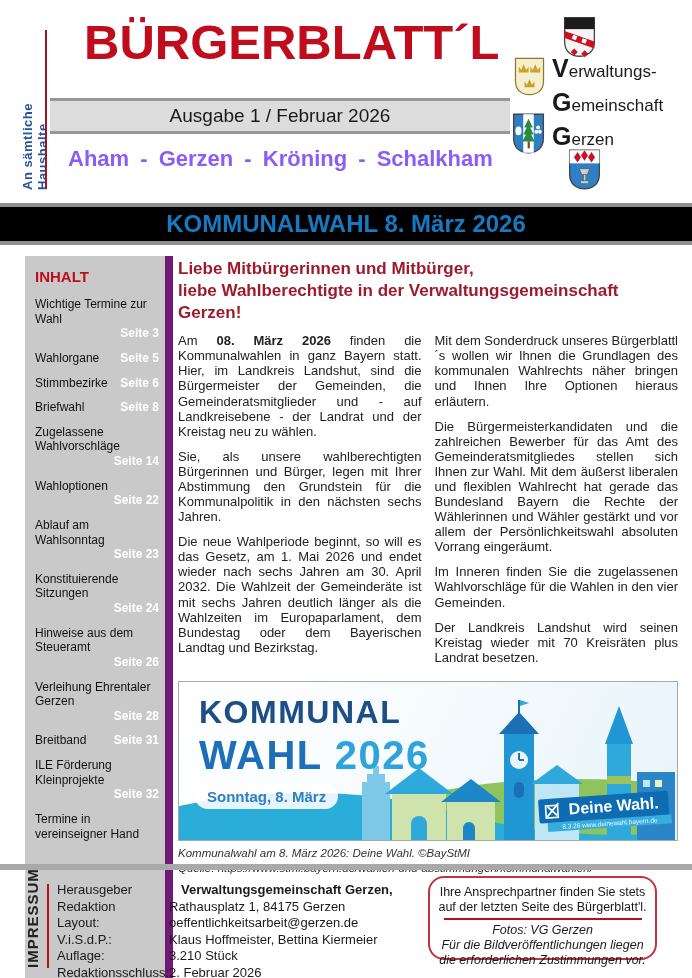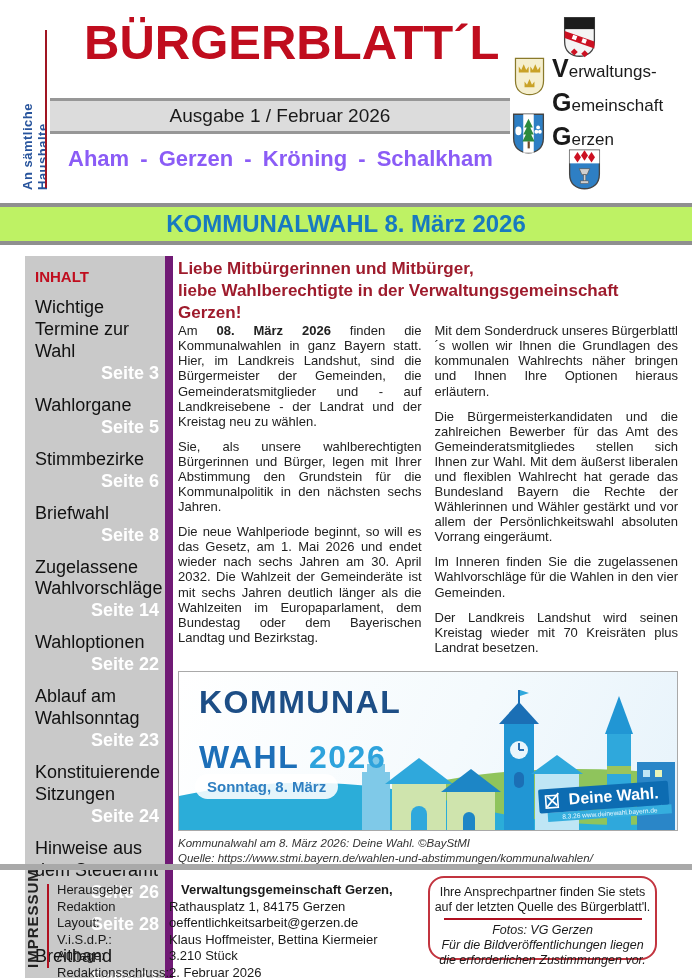--- a/index.html
+++ b/index.html
@@ -41,53 +41,53 @@
   .crest-gerzen { left: 511px; top: 110px; }
   .crest-schalkham { left: 567px; top: 146px; }
   .org-text { position: absolute; left: 552px; top: 54px; }
   .org-line { margin-bottom: 5px; white-space: nowrap; }
   .org-initial { font-size: 25px; font-weight: bold; }
   .org-rest { font-size: 17px; }
 
   
   .banner {
     position: absolute; left: 0; top: 203px; width: 692px; height: 42px;
-    background: #bef264; border-top: 4px solid #8f8f8f; border-bottom: 4px solid #8f8f8f;
+    background: #000000; border-top: 4px solid #8f8f8f; border-bottom: 4px solid #8f8f8f;
     text-align: center; line-height: 34px; font-size: 24px; font-weight: bold; color: #1879c0;
   }
 
   
   .sidebar {
     position: absolute; left: 25px; top: 256px; width: 148px; height: 739px;
     background: #c9c9c9; border-right: 8px solid #701a75;
     padding: 12px 6px 10px 10px;
   }
   .sidebar-heading { color: #c00d1e; font-weight: bold; font-size: 15px; margin-bottom: 12px; }
-  .toc-item { display: flex; flex-wrap: wrap; font-size: 18px; line-height: 1.22; margin-bottom: 10px; color: #111; }
+  .toc-item { display: flex; flex-wrap: wrap; font-size: 12px; line-height: 1.22; margin-bottom: 10px; color: #111; }
   .toc-label { flex: 0 1 auto; }
   .toc-page { margin-left: auto; align-self: flex-end; color: #ffffff; font-weight: bold; padding-left: 6px; white-space: nowrap; }
 
   
   .main { position: absolute; left: 178px; top: 258px; width: 500px; }
   .article-heading { color: #9e1b2c; font-weight: bold; font-size: 17px; line-height: 1.28; }
-  .cols { display: flex; gap: 13px; }
+  .cols { display: flex; gap: 13px; margin-top: 10px; }
   .col { flex: 1; font-size: 13px; line-height: 1.16; text-align: justify; color: #222; hyphens: auto; }
   .col p { margin: 0 0 10px 0; }
   .b { font-weight: bold; }
 
   
   .poster {
     position: relative; margin-top: 6px; height: 160px;
     border: 1px solid #a9a9a9; overflow: hidden;
     background: linear-gradient(115deg, #ffffff 0%, #f4fafd 55%, #e7f3fb 100%);
   }
   .poster-sky { position: absolute; inset: 0; }
   .poster-title { position: absolute; left: 20px; top: 12px; font-weight: bold; letter-spacing: 1.5px; }
   .poster-title .l1 { font-size: 32px; color: #1d4e86; display: block; }
-  .poster-title .l2 { font-size: 32px; display: block; margin-top: 18px; }
+  .poster-title .l2 { font-size: 40px; display: block; margin-top: 2px; }
   .poster-title .w { color: #1d6fb8; }
   .poster-title .y { color: #2ea3dc; }
   .poster-date {
     position: absolute; left: 16px; top: 102px;
     background: rgba(255,255,255,.88); border-radius: 14px; padding: 4px 12px;
     font-size: 15px; font-weight: bold; color: #2f7fc1;
   }
   .badge { position: absolute; right: 8px; bottom: 12px; transform: rotate(-4deg); }
   .badge-main {
     position: relative; background: #0d6cb2; color: #fff; font-weight: bold; font-size: 16px;
@@ -216,20 +216,21 @@
       </div>
     <div class="toc-item">
         <span class="toc-label">Konstituierende Sitzungen</span>
         <span class="toc-page">Seite 24</span>
       </div>
     <div class="toc-item">
         <span class="toc-label">Hinweise aus dem Steueramt</span>
         <span class="toc-page">Seite 26</span>
       </div>
     <div class="toc-item">
+        <span class="toc-label">Verleihung Ehrentaler Gerzen</span>
         <span class="toc-page">Seite 28</span>
       </div>
     <div class="toc-item">
         <span class="toc-label">Breitband</span>
         <span class="toc-page">Seite 31</span>
       </div>
     <div class="toc-item">
         <span class="toc-label">ILE Förderung Kleinprojekte</span>
         <span class="toc-page">Seite 32</span>
       </div>
@@ -334,20 +335,20 @@
     <div>V.i.S.d.P.:</div>
     <div>Klaus Hoffmeister, Bettina Kiermeier</div>
     <div>Auflage:</div>
     <div>3.210 Stück</div>
     <div>Redaktionsschluss:</div>
     <div>2. Februar 2026</div>
   </div>
 
   <div class="contact-box">
     <div>Ihre Ansprechpartner finden Sie stets</div>
-    <div>auf der letzten Quelle des Bürgerblatt'l.</div>
+    <div>auf der letzten Seite des Bürgerblatt'l.</div>
     <div class="contact-divider"></div>
     <div class="contact-italic">Fotos: VG Gerzen</div>
     <div class="contact-italic">Für die Bildveröffentlichungen liegen</div>
     <div class="contact-italic">die erforderlichen Zustimmungen vor.</div>
   </div>
 
 </div>
 
 </body></html>

